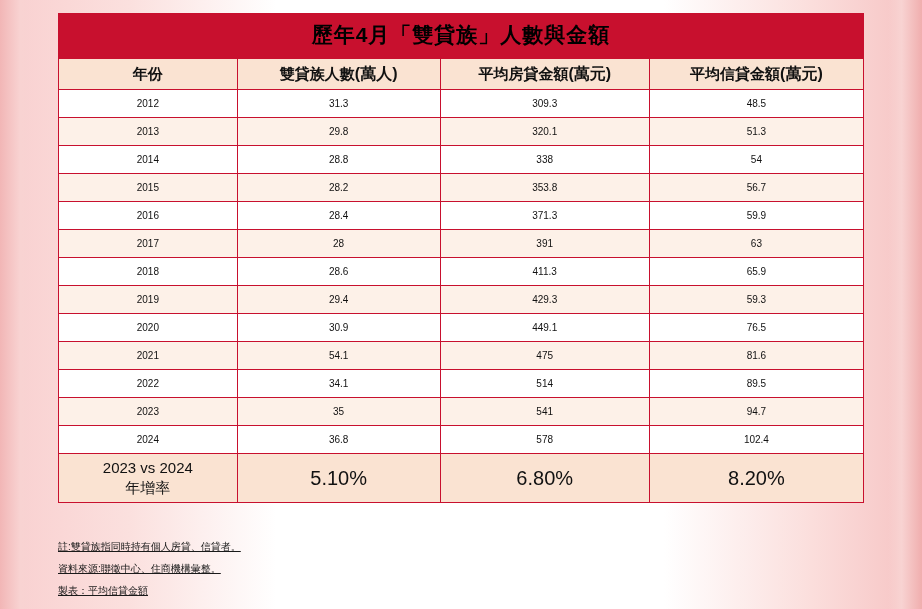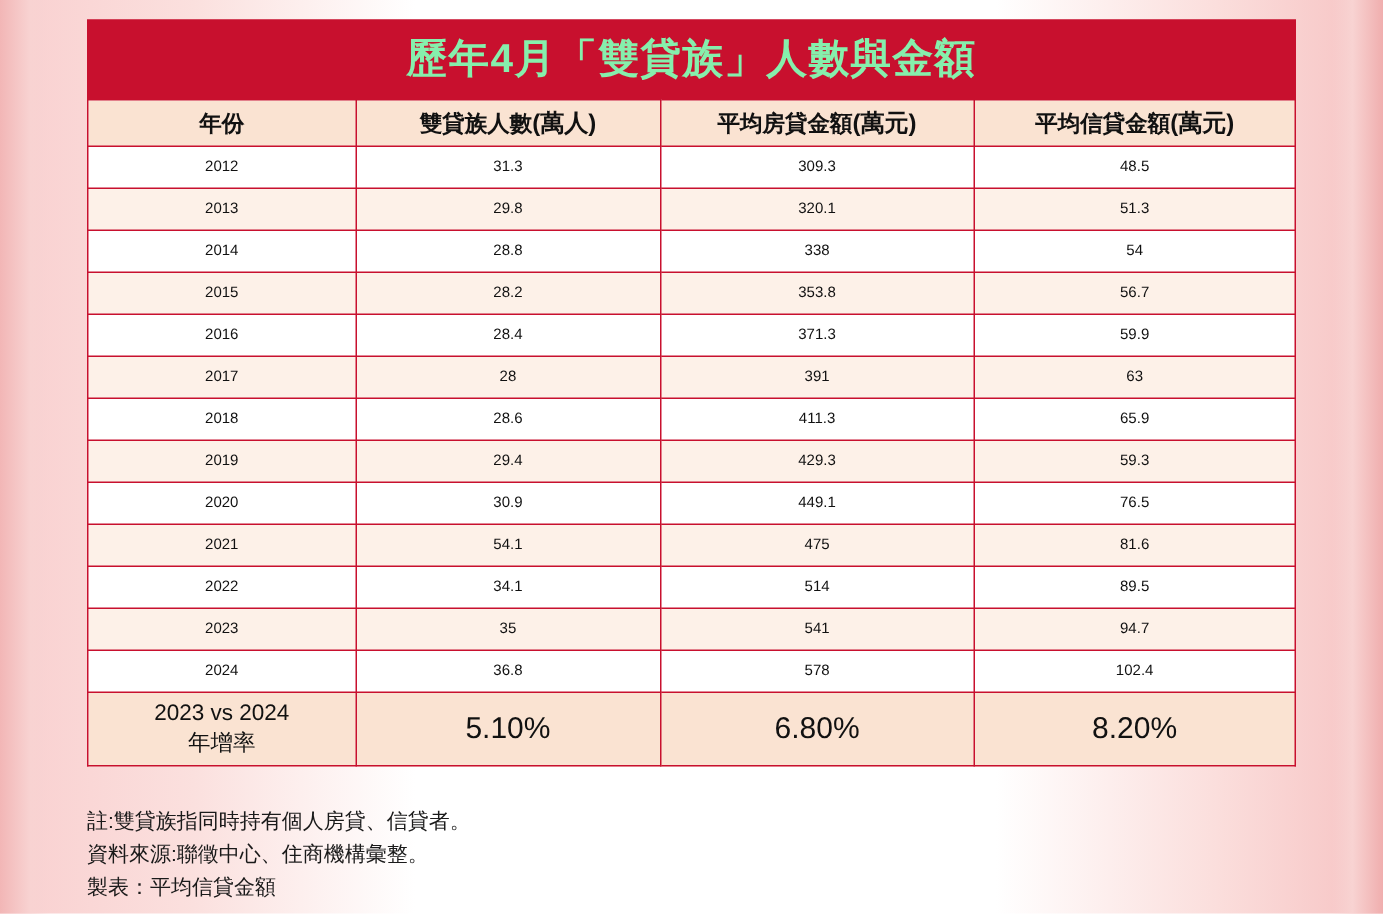--- a/index.html
+++ b/index.html
@@ -34,23 +34,23 @@
     background: linear-gradient(to left, #f0aeae, #f8d3d2 60%, rgba(255,255,255,0));
   }
   .table-wrap {
     position: absolute;
     left: 58px;
     top: 13px;
     width: 806px;
   }
   .title-bar {
     background: #c8102e;
-    color: #86efac;
+    color: #000000;
     text-align: center;
-    font-size: 27px;
+    font-size: 21px;
     font-weight: bold;
     letter-spacing: 1px;
     padding: 7px 0 8px 0;
     border: 1px solid #c8102e;
     box-sizing: border-box;
   }
   table.data {
     width: 100%;
     border-collapse: collapse;
     table-layout: fixed;
@@ -83,23 +83,24 @@
     background: #fae3d2;
     height: 48px;
     font-size: 20px;
     line-height: 20px;
   }
   table.data tbody tr.summary td.label { font-size: 15px; }
   .notes {
     position: absolute;
     left: 58px;
     top: 536px;
-    font-size: 14px;
+    font-size: 10px;
     color: #1a1a1a;
     line-height: 22px;
+    text-decoration: underline;
   }
   .notes div { white-space: nowrap; }
 </style>
 </head>
 <body>
 
 <div class="page">
   <div class="edge-left"></div>
   <div class="edge-right"></div>
 

